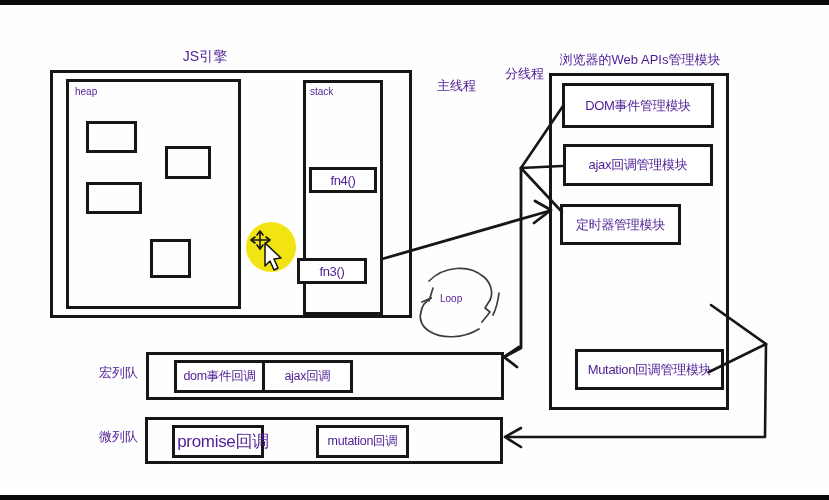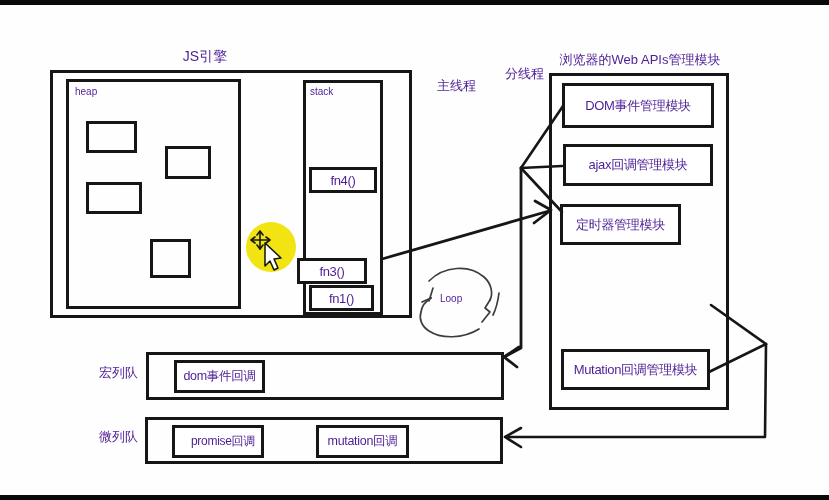--- a/index.html
+++ b/index.html
@@ -38,39 +38,39 @@
   <div class="box" style="left:86px;top:121px;width:51px;height:32px;"></div>
   <div class="box" style="left:165px;top:146px;width:46px;height:33px;"></div>
   <div class="box" style="left:86px;top:182px;width:56px;height:32px;"></div>
   <div class="box" style="left:150px;top:239px;width:41px;height:39px;"></div>
 
   <div class="box" style="left:303px;top:80px;width:80px;height:235px;"></div>
   <div class="lbl t15" style="left:310px;top:86px;">stack</div>
 
   <div class="box cell" style="left:309px;top:167px;width:68px;height:26px;">fn4()</div>
   <div class="box cell" style="left:297px;top:216px;width:70px;height:26px;margin-top:42px;">fn3()</div>
-  <div class="box cell" style="left:309px;top:285px;width:65px;height:26px;">fn1()</div>
 
   <div class="lbl t13" style="left:545px;top:51px;width:190px;text-align:center;">浏览器的Web APIs管理模块</div>
   <div class="lbl t13" style="left:505px;top:65px;">分线程</div>
 
   <div class="box" style="left:549px;top:73px;width:180px;height:337px;"></div>
 
   <div class="box cell" style="left:563px;top:144px;width:150px;height:42px;">ajax回调管理模块</div>
   <div class="box cell" style="left:562px;top:83px;width:152px;height:45px;">DOM事件管理模块</div>
   <div class="box cell" style="left:560px;top:204px;width:121px;height:41px;">定时器管理模块</div>
-  <div class="box cell" style="left:561px;top:349px;width:149px;height:41px;">Mutation回调管理模块</div>
+  <div class="box cell" style="left:575px;top:349px;width:149px;height:41px;">Mutation回调管理模块</div>
 
   <div class="lbl t13" style="left:99px;top:364px;">宏列队</div>
   <div class="box" style="left:146px;top:352px;width:358px;height:48px;"></div>
   <div class="box cell" style="left:174px;top:360px;width:91px;height:33px;font-size:12.5px;">dom事件回调</div>
+  <div class="box cell" style="left:262px;top:360px;width:91px;height:33px;font-size:12.5px;">ajax回调</div>
 
   <div class="lbl t13" style="left:99px;top:428px;">微列队</div>
   <div class="box" style="left:145px;top:417px;width:358px;height:47px;"></div>
-  <div class="box cell" style="left:172px;top:425px;width:92px;height:33px;font-size:12px;padding-left:10px;">promise回调</div>
+  <div class="box cell" style="left:172px;top:425px;width:92px;height:33px;font-size:17px;padding-left:10px;">promise回调</div>
   <div class="box cell" style="left:316px;top:425px;width:93px;height:33px;font-size:12.5px;">mutation回调</div>
 
   <div class="lbl t15" style="left:440px;top:293px;z-index:7;">Loop</div>
 
   <svg class="overlay" width="829" height="500" viewBox="0 0 829 500">
 
     <circle cx="271" cy="247" r="25" fill="#f2e413"></circle>
 
     <g class="ink" stroke-width="2.6">
       <path d="M521,168 L563,106"></path>

